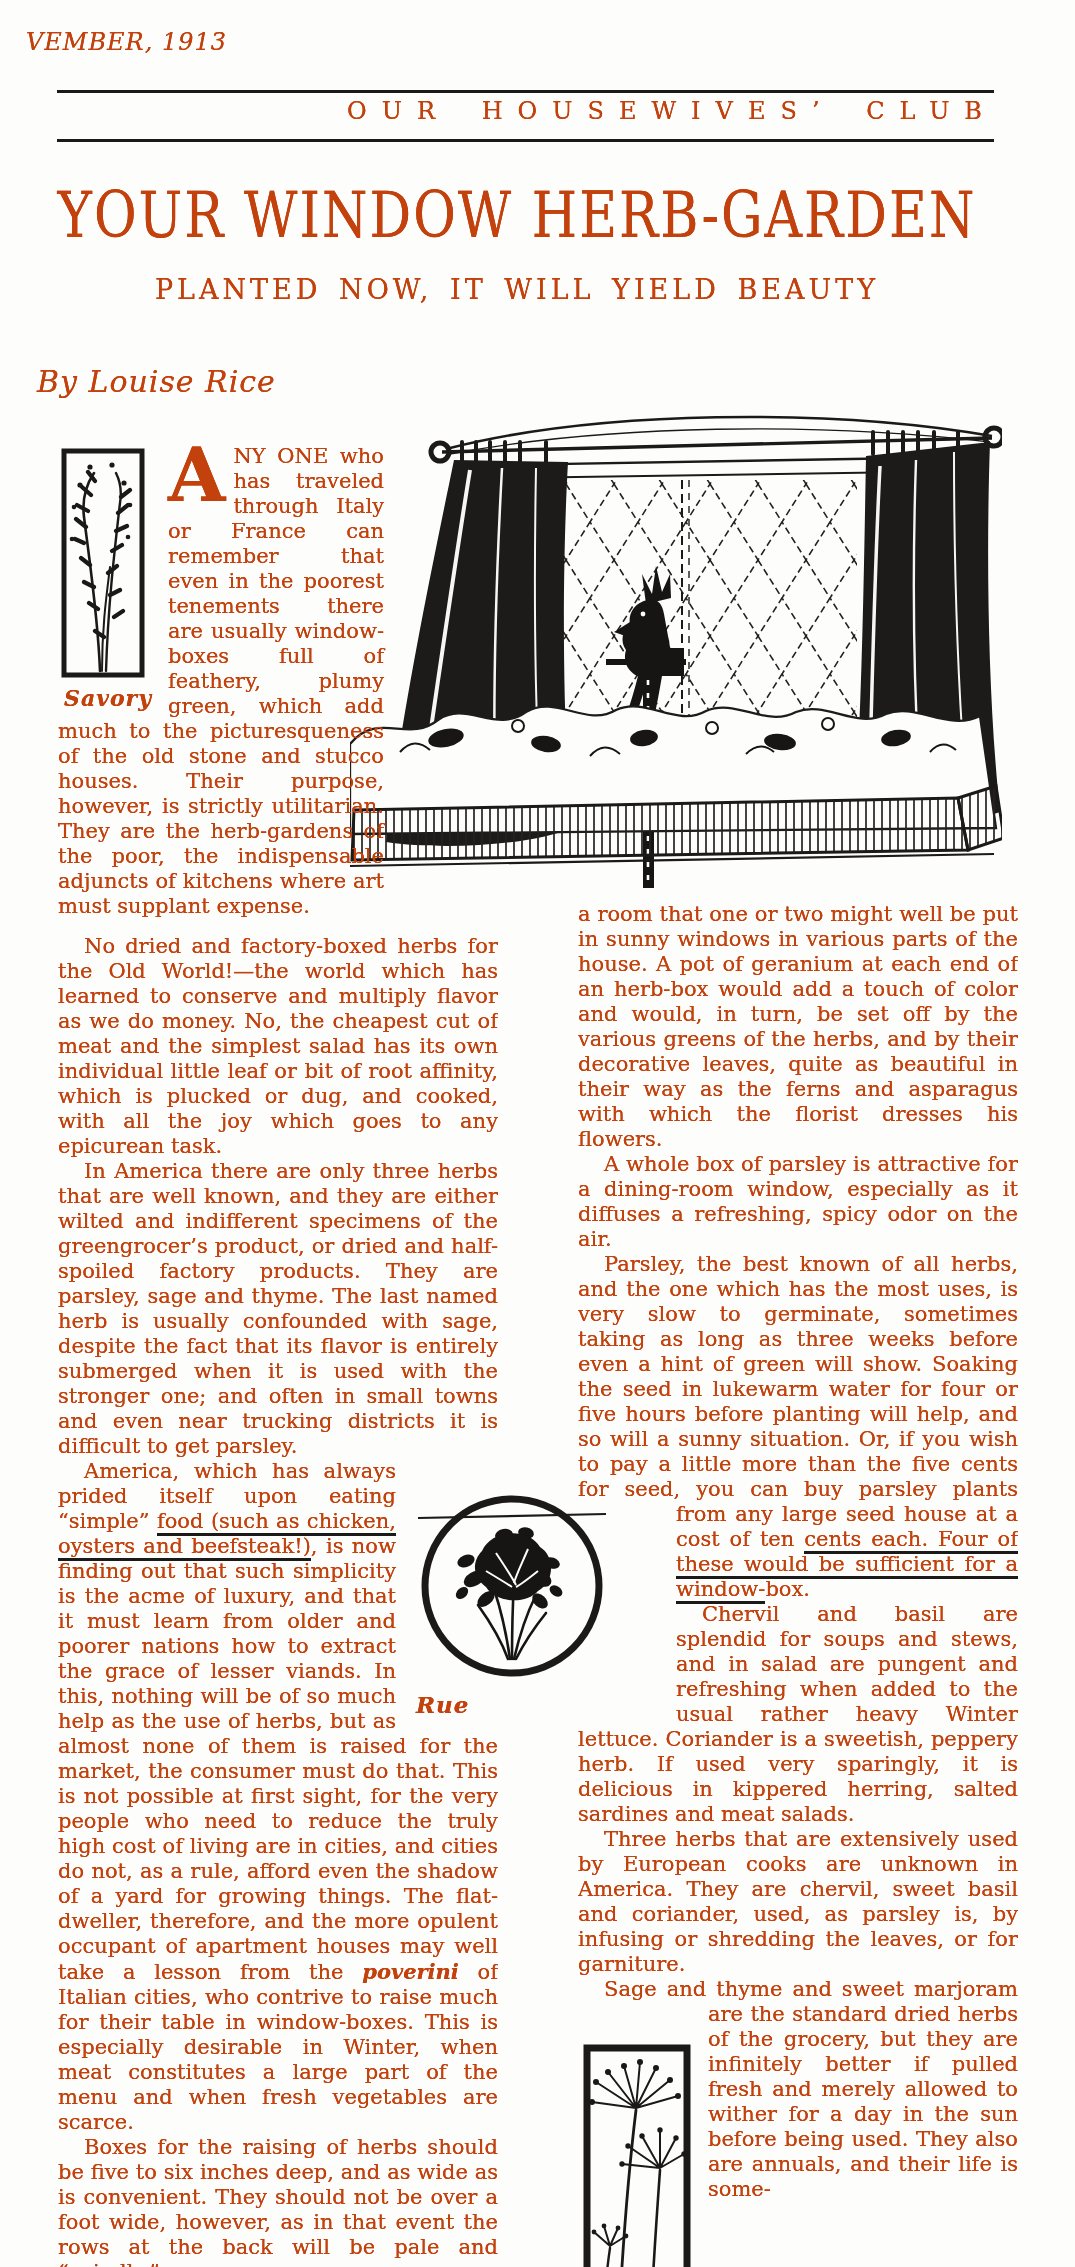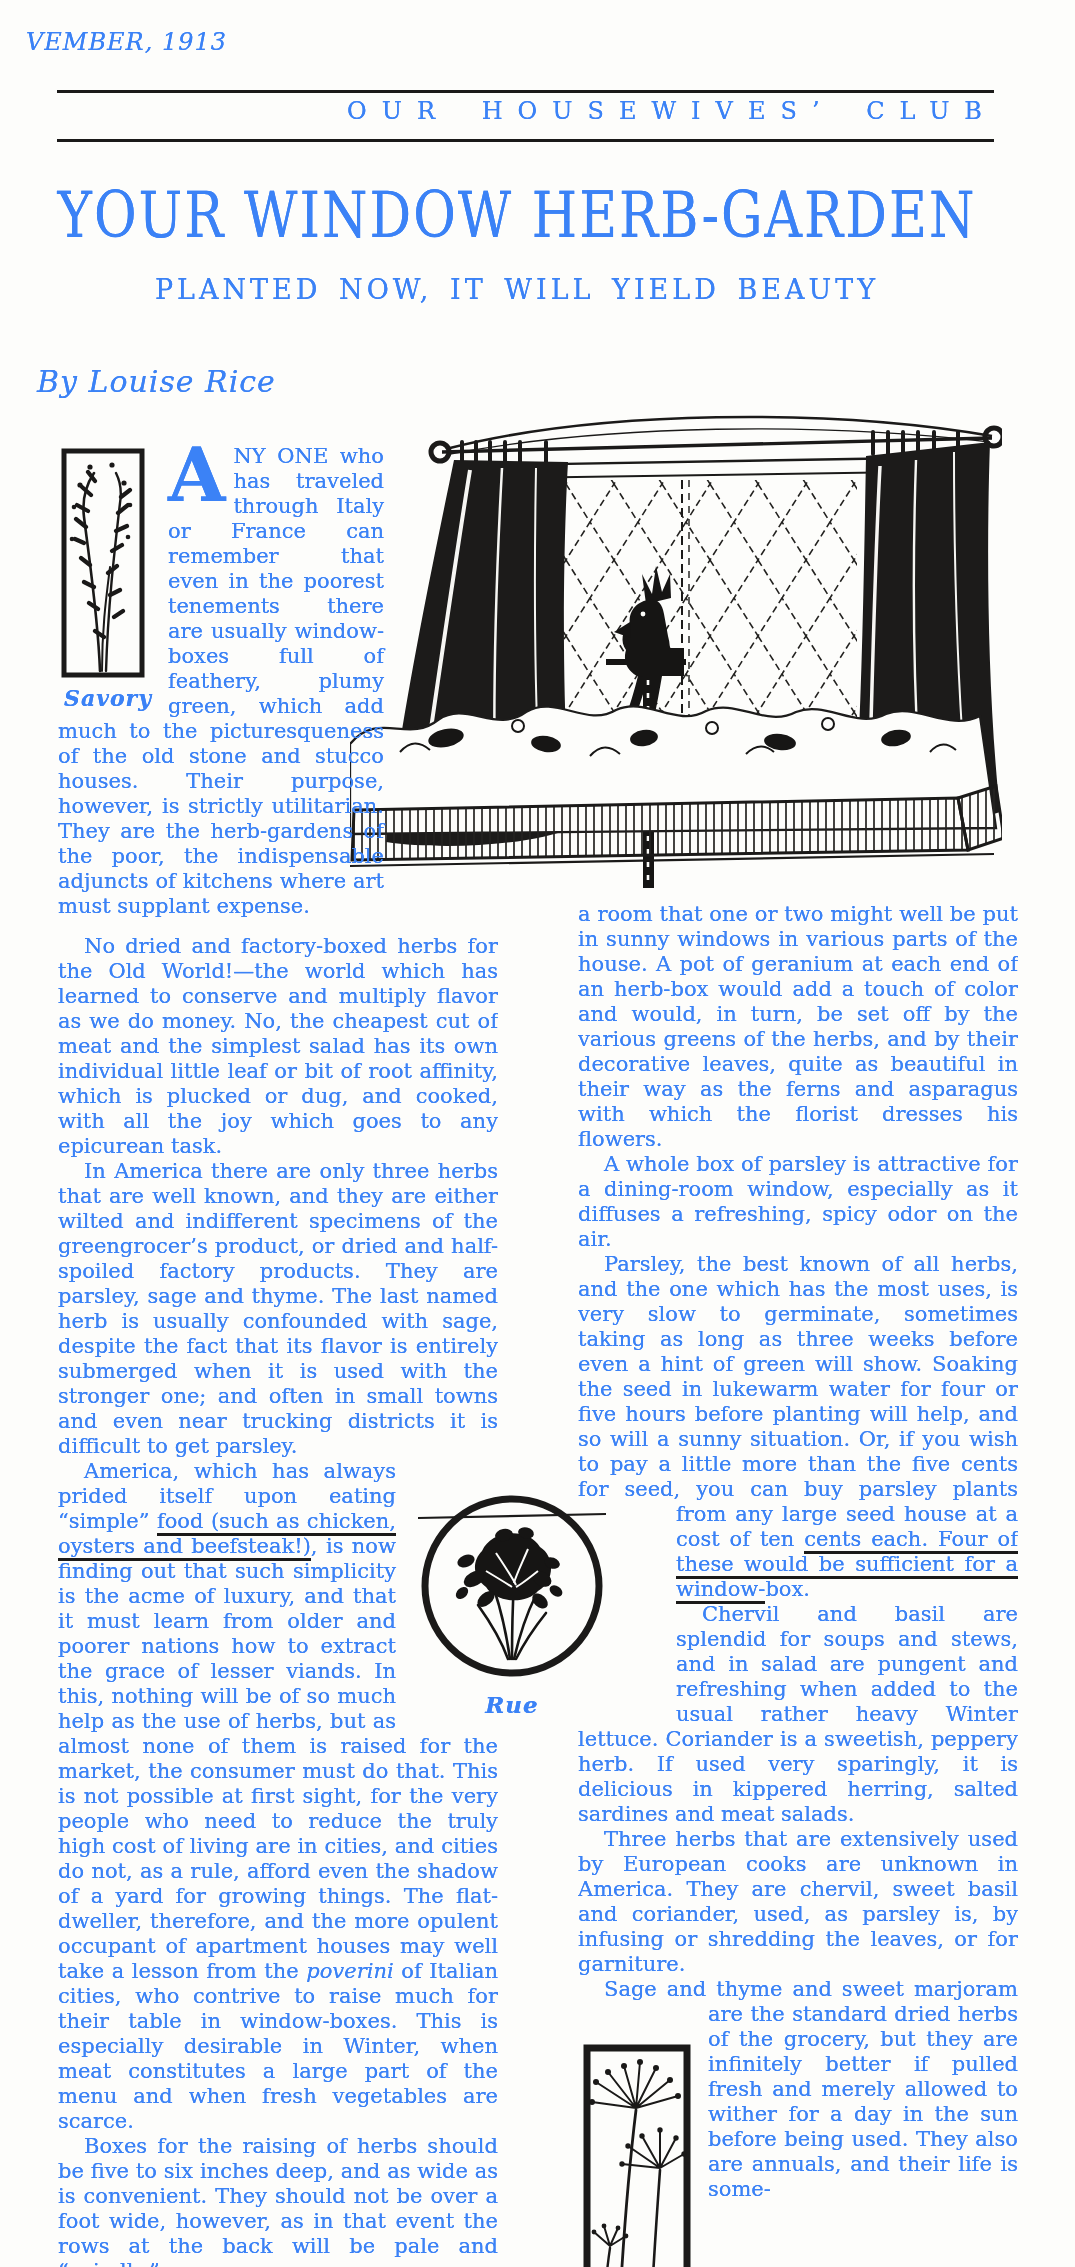--- a/index.html
+++ b/index.html
@@ -1,19 +1,19 @@
 <!DOCTYPE html>
 <html><head>
 <meta charset="utf-8">
 <style>
   * { margin:0; padding:0; box-sizing:border-box; }
   html,body { background:#e8e8e4; }
   .page {
     position:relative; width:1075px; height:2267px; margin:0 auto;
-    background:#fdfdfb; color:#3b82f6; overflow:hidden;
+    background:#fdfdfb; color:#c2410c; overflow:hidden;
     font-family:"DejaVu Serif", serif;
   }
   .ink { text-shadow:0 0 0.55px currentColor; }
   .masthead {
     position:absolute; left:26px; top:28px;
     font-style:italic; font-size:24px; letter-spacing:1px;
   }
   .rule { position:absolute; left:57px; width:937px; height:3px; background:#1b1a19; }
   .rule-top { top:90px; }
   .rule-mid { top:139px; }
@@ -45,23 +45,23 @@
   .fig-caption { font-style:italic; font-weight:bold; font-size:22px; letter-spacing:1px; margin-top:7px; text-indent:0; }
   .dropcap {
     float:left; font-size:74px; line-height:56px; font-weight:bold;
     margin:3px 8px 0 0;
   }
   .spacer-rue-left  { float:right; width:92px; height:255px; margin-left:10px; }
   .spacer-rue-right { float:left;  width:90px; height:212px; margin-right:8px; }
   .dill-fig { float:left; width:114px; height:332px; margin:4px 14px 0 2px; }
   .dill-fig svg { display:block; }
   .u-artifact { border-bottom:3px solid #1b1a19; }
-  .it { font-style:italic; }
+  .it { font-style:italic;font-weight:bold; }
   .window-illo { position:absolute; left:350px; top:408px; width:652px; height:487px; }
-  .rue-illo { position:absolute; left:416px; top:1487px; width:192px; text-align:center; }
+  .rue-illo { position:absolute; left:416px; top:1487px; width:192px; }
   .rue-illo .fig-caption { font-size:23px; margin-top:2px; }
 </style>
 </head>
 <body>
 
 <div class="page">
 
   <div class="masthead ink">VEMBER, 1913</div>
 
   <div class="rule rule-top"></div>

